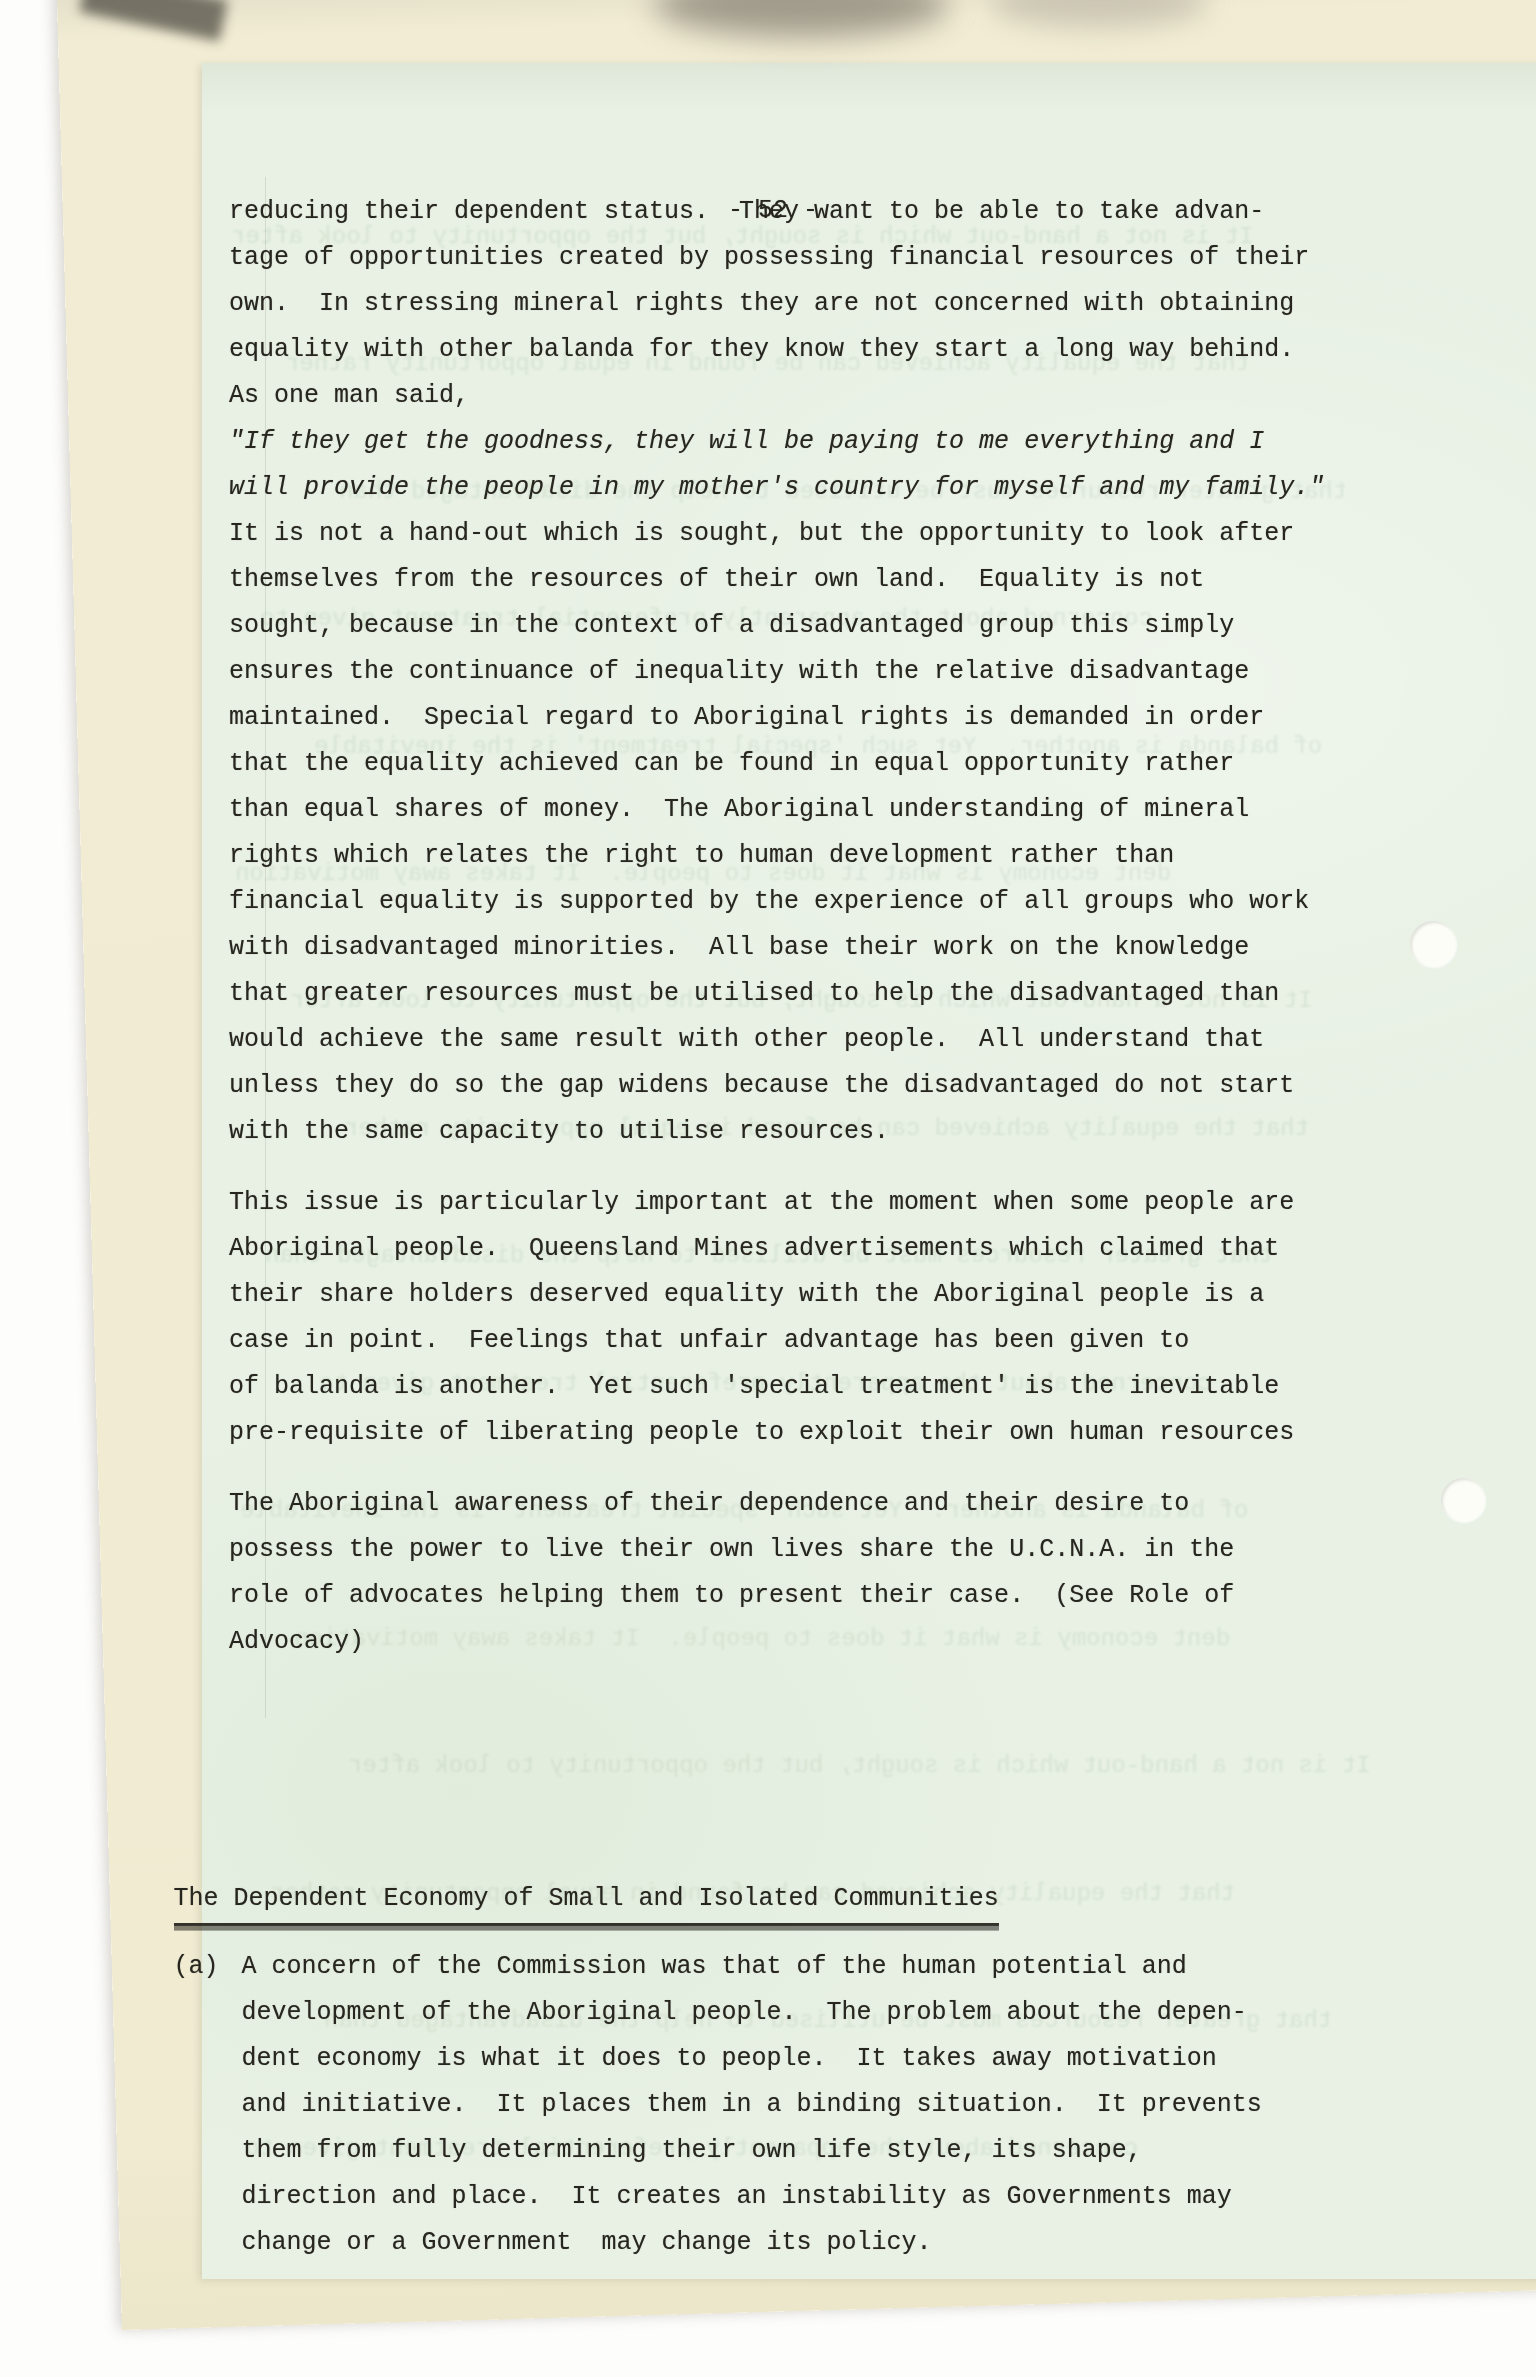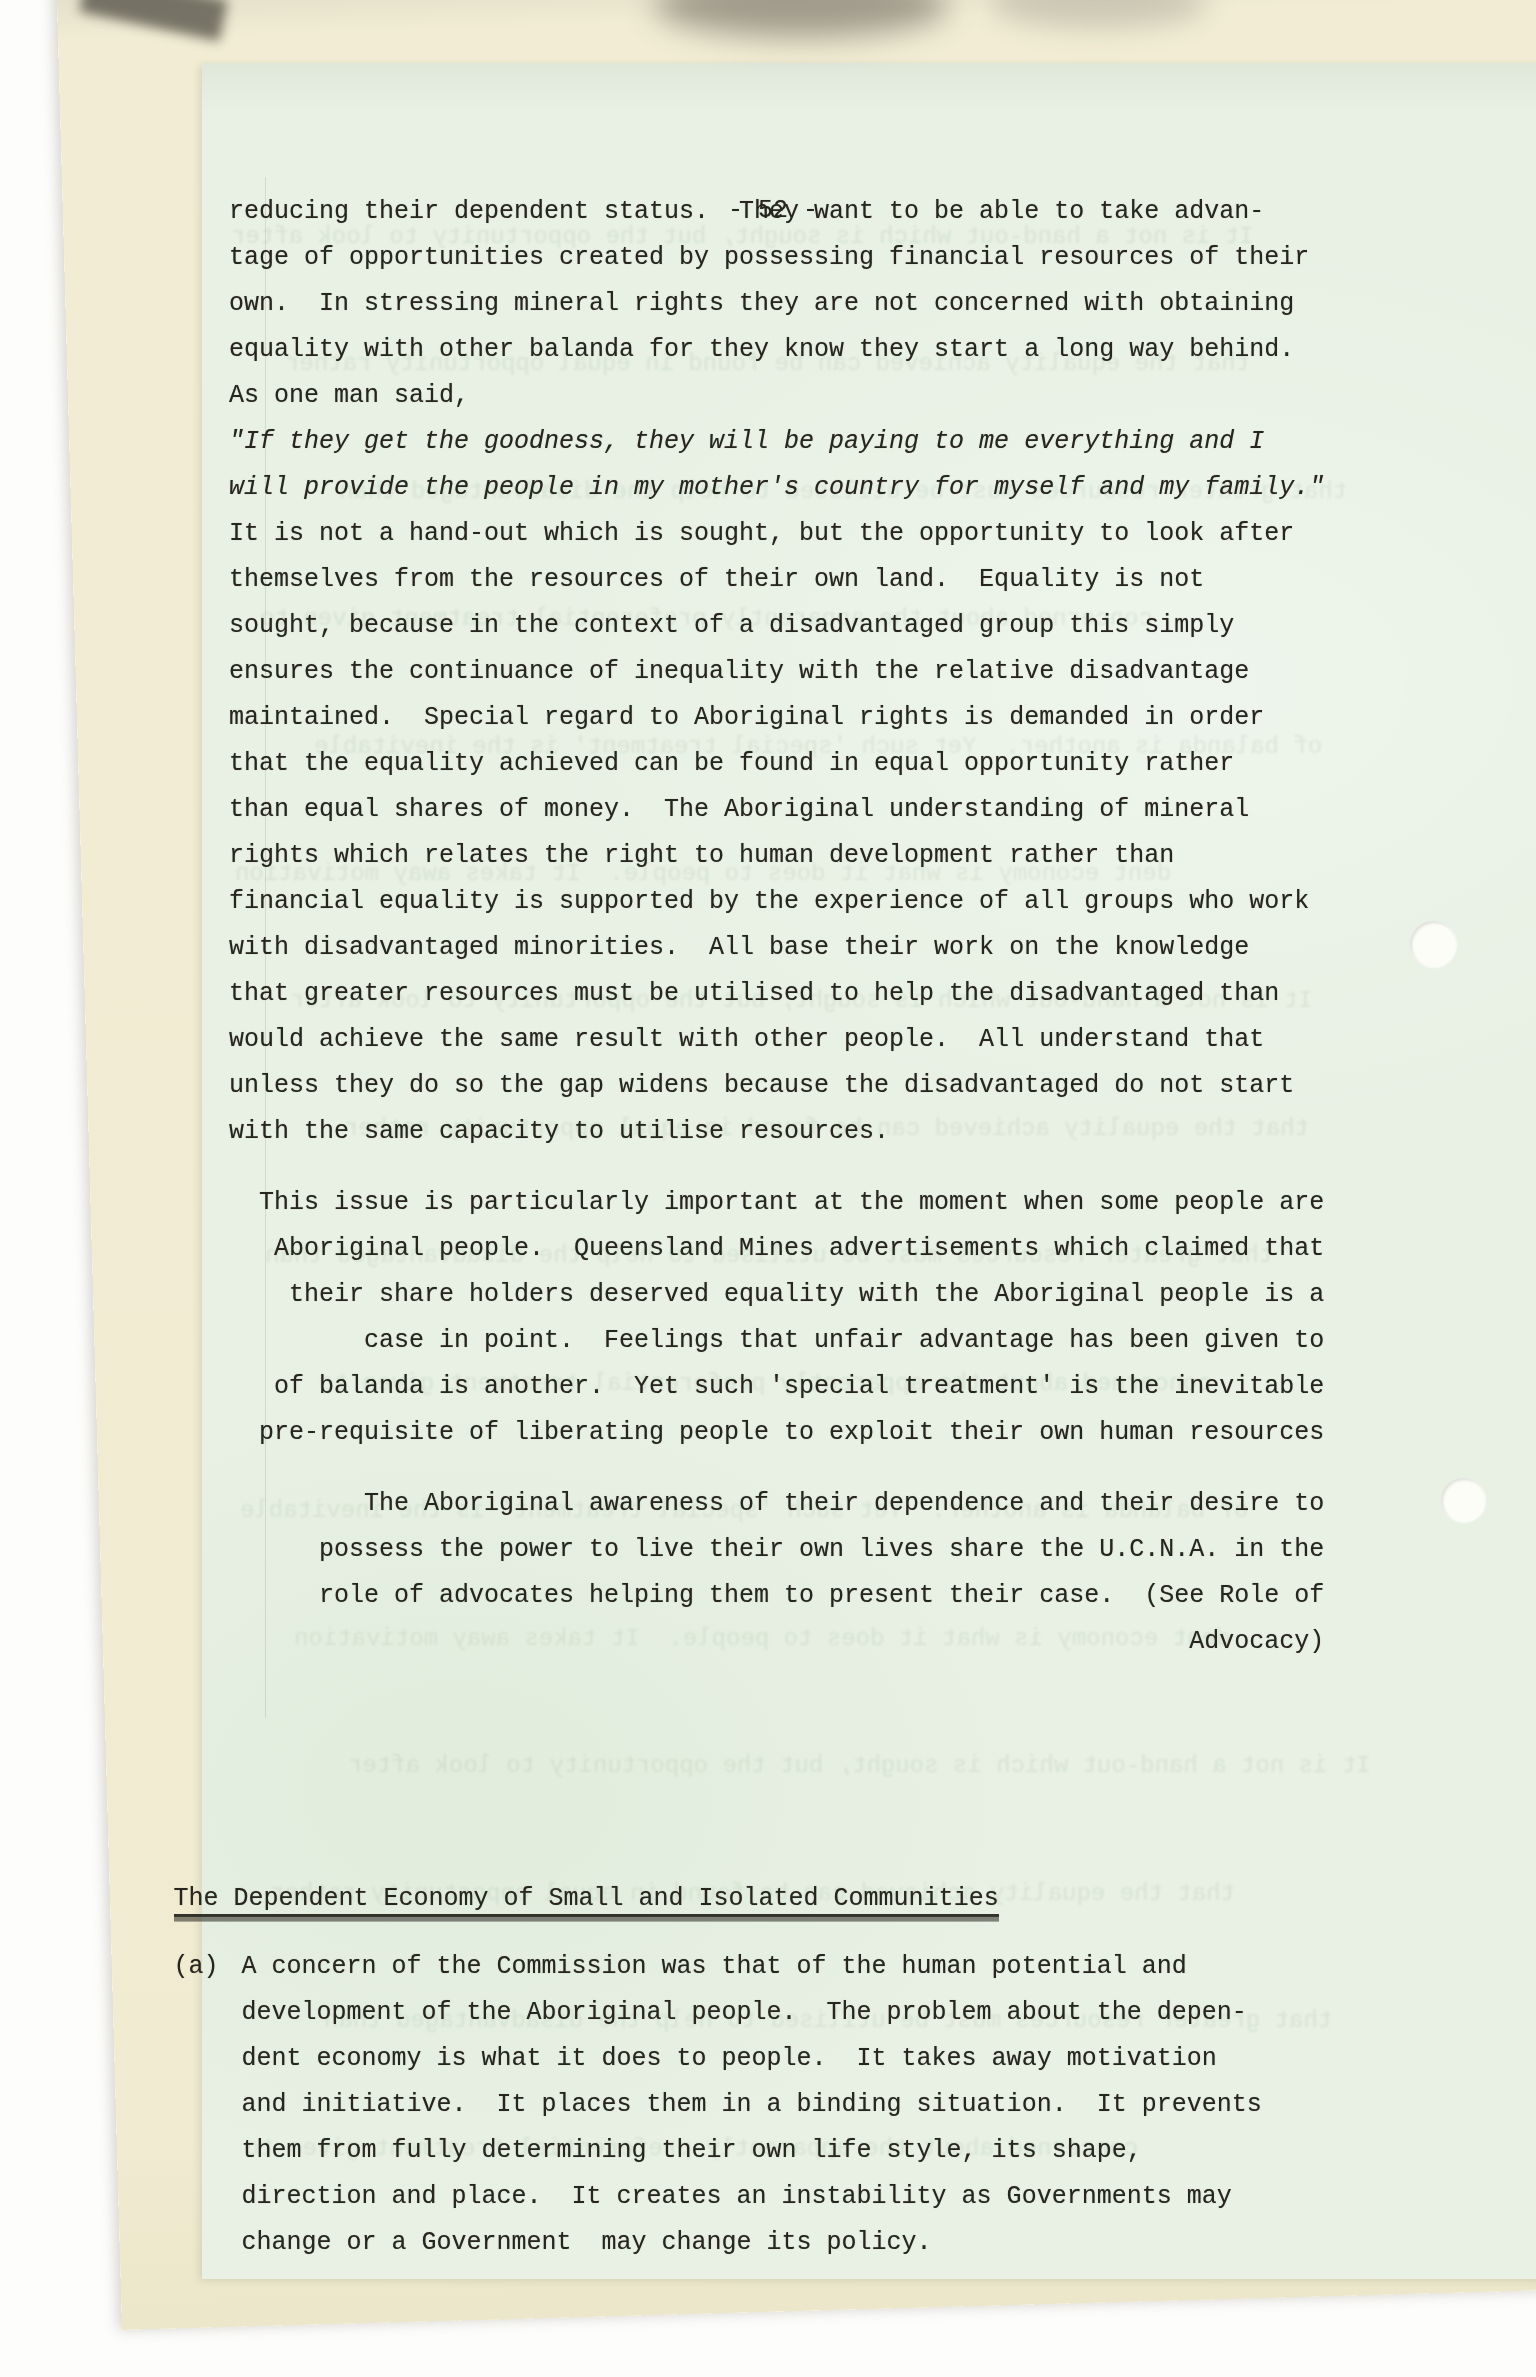--- a/index.html
+++ b/index.html
@@ -48,27 +48,27 @@
     font-size:25px;color:#26251e;white-space:pre;text-align:center;
     text-shadow:0 0 1px rgba(38,37,30,.35);
   }
 
   .col{position:absolute;left:27px;top:126px;}
   .line{
     white-space:pre;height:46px;line-height:46px;font-size:25px;
     color:#26251e;text-shadow:0 0 1px rgba(38,37,30,.35);
   }
   .italic .line{font-style:italic;}
-  .gap{margin-top:25px;text-align:right;}
+  .gap{margin-top:25px;}
 
   .heading-row{position:absolute;left:-28.5px;top:1813px;}
   .heading{
     white-space:pre;font-size:25px;line-height:46px;color:#26251e;
     text-shadow:0 0 1px rgba(38,37,30,.35);
-    padding-bottom:1px;
+    padding-bottom:10px;
     box-shadow:0 2.9px 0 rgba(38,37,30,.85), 0 7.6px 0 rgba(38,37,30,.55);
   }
 
   .item-a{position:absolute;left:-28.5px;top:1881px;}
   .item-a .marker{
     position:absolute;left:0;top:0;font-size:25px;line-height:46px;color:#26251e;
     white-space:pre;text-shadow:0 0 1px rgba(38,37,30,.35);
   }
   .item-a .block{margin-left:68px;}
 

